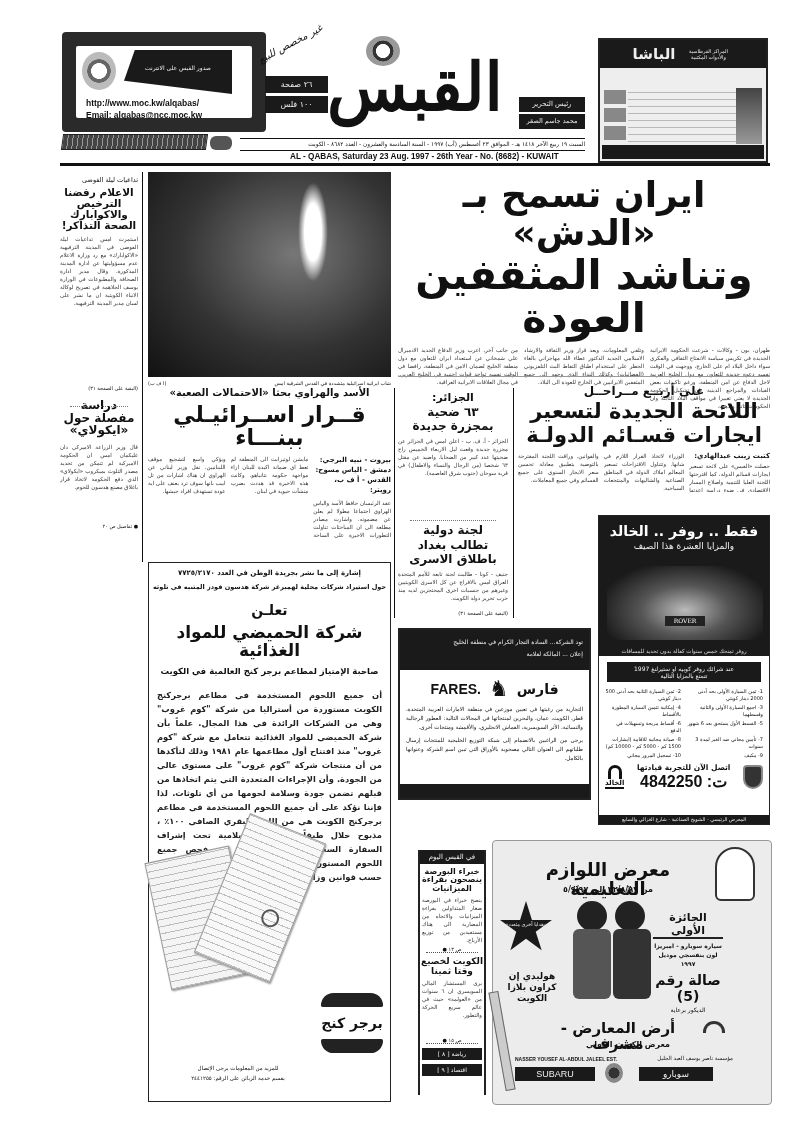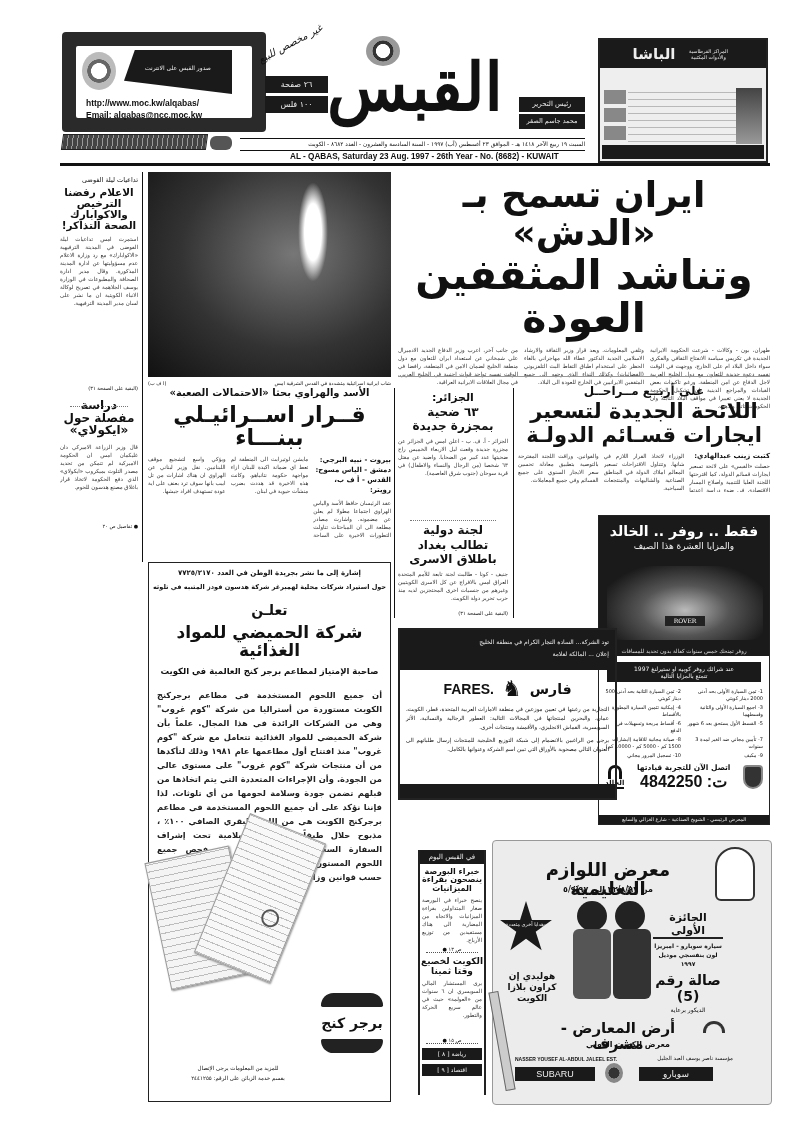--- a/index.html
+++ b/index.html
@@ -200,21 +200,21 @@
     <div style="height:14px;background:#222;border-radius:30px 30px 4px 4px;"></div>
     <div class="center" style="font-size:14px;font-weight:bold;line-height:32px;">برجر كنج</div>
     <div style="height:14px;background:#222;border-radius:4px 4px 30px 30px;"></div>
   </div>
   <div class="abs rtl" style="left:8px;top:500px;width:162px;font-size:5.5px;line-height:10px;text-align:center;">
     <div>للمزيد من المعلومات يرجى الإتصال</div>
     <div>بقسم خدمة الزبائن على الرقم: ٢٤٤١٢٥٥</div>
   </div>
 </div>
 
-<div class="abs" style="left:398px;top:628px;width:219px;height:172px;border:2px solid #222;">
+<div class="abs" style="left:398px;top:628px;width:193px;height:172px;border:2px solid #222;">
   <div class="dark rtl" style="height:40px;padding:6px;font-size:6px;line-height:12px;">
     <div>تود الشركة... السادة التجار الكرام في منطقة الخليج</div>
     <div>إعلان ... المالكة لعلامة</div>
   </div>
   <div style="display:flex;align-items:center;justify-content:center;gap:8px;margin-top:6px;">
     <span style="font-size:14px;font-weight:bold;font-family:'Liberation Sans',sans-serif;">FARES.</span>
     <span style="font-size:22px;">♞</span>
     <span style="font-size:14px;font-weight:bold;">فارس</span>
   </div>
   <div class="rtl" style="font-size:5.5px;line-height:9px;padding:4px 6px;text-align:justify;">التجارية من رغبتها في تعيين موزعين في منطقة الامارات العربية المتحدة، قطر، الكويت، عمان، والبحرين لمنتجاتها في المجالات التالية: العطور الرجالية والنسائية، الأثر السويسرية، القماش الانجليزي، والأقمشة ومنتجات أخرى.</div>

